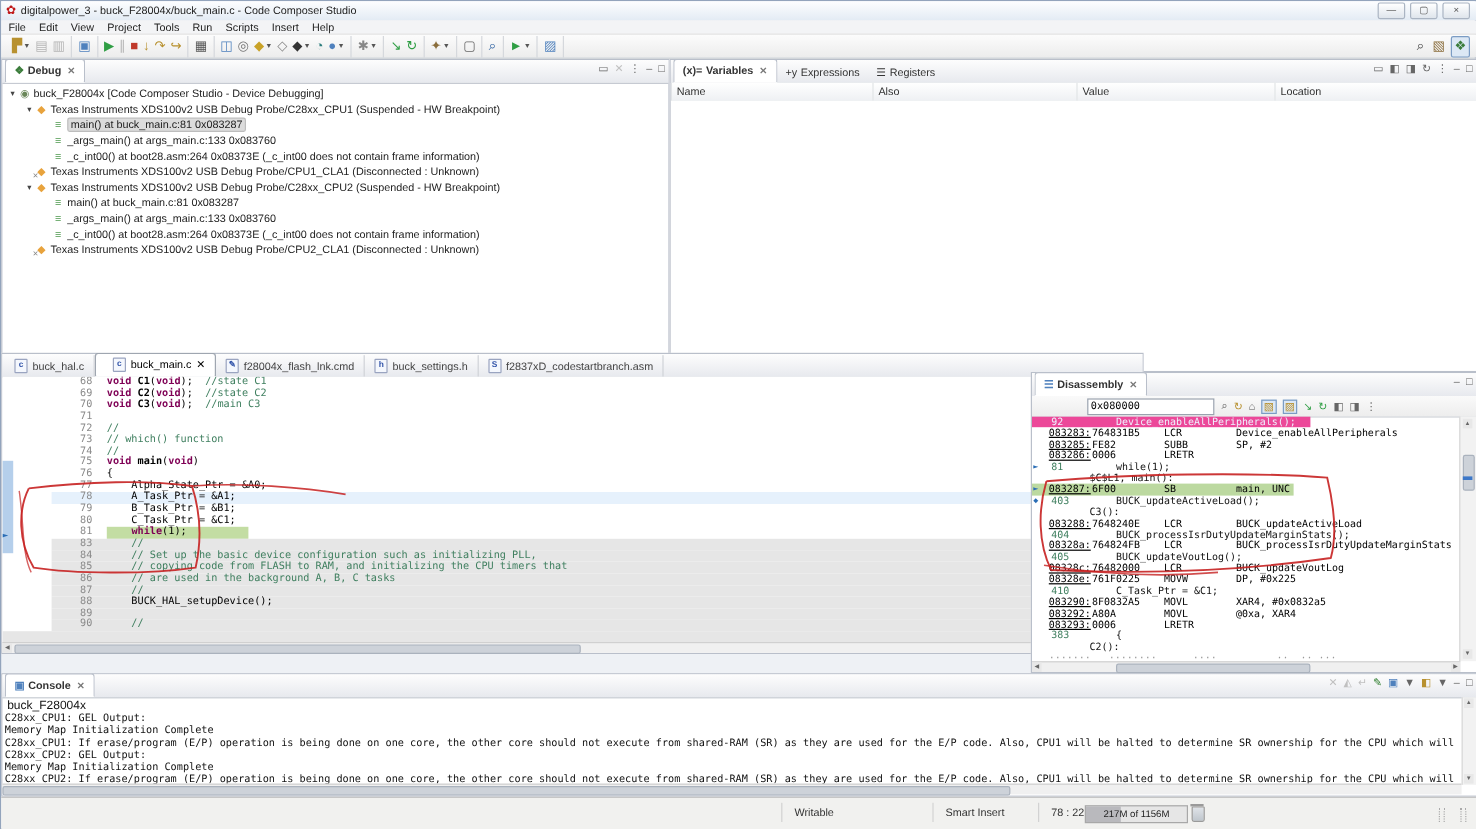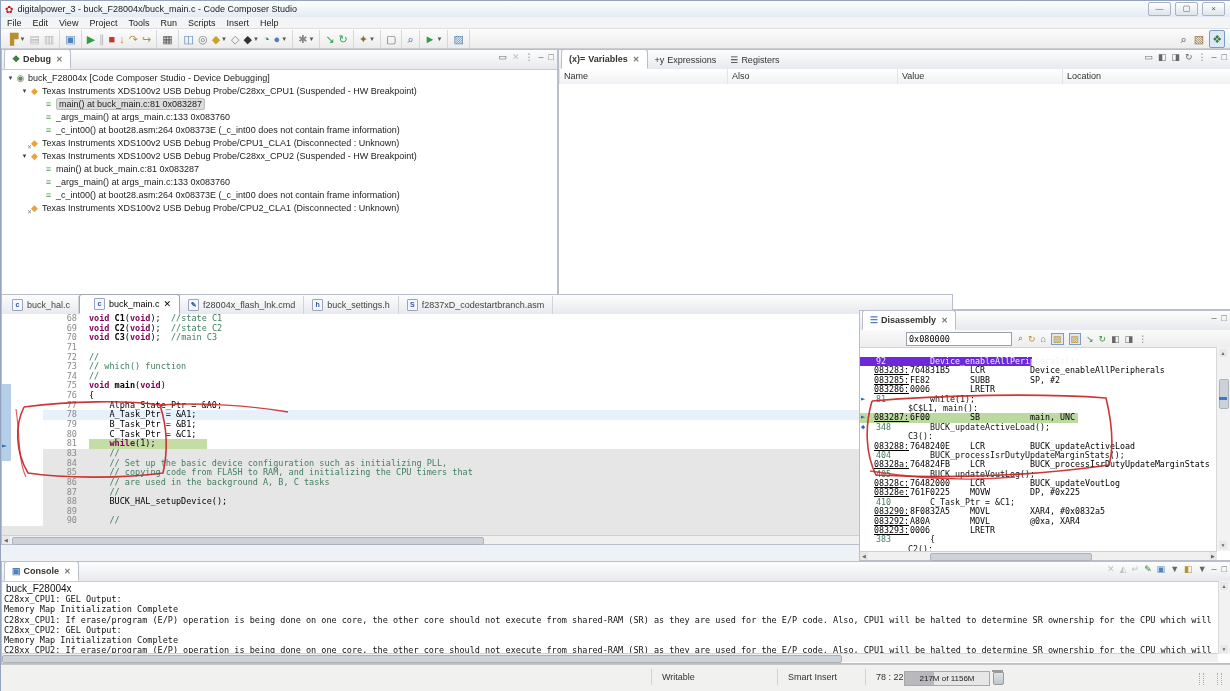--- a/index.html
+++ b/index.html
@@ -66,21 +66,21 @@
   .vscroll{position:absolute;top:19px;bottom:8px;right:0;width:8px;background:#f2f2f2;border-left:1px solid #d8d8d8;}
   
   #disasm-toolbar{position:absolute;left:0;top:19px;right:0;height:17px;background:linear-gradient(#fafafa,#ededed);border-bottom:1px solid #d0d3d8;display:flex;align-items:center;}
   .addr-input{width:100px;height:12px;border:1px solid #9aa2ae;font-size:8.5px;font-family:"DejaVu Sans Mono",monospace;margin-left:46px;padding:0 2px;}
   #disasm-rows{position:absolute;left:0;top:36px;right:13px;bottom:9px;overflow:hidden;font-family:"DejaVu Sans Mono",monospace;font-size:8.3px;line-height:9.4px;}
   .drow{height:9.4px;white-space:pre;position:relative;}
   .drow .mk{position:absolute;left:1px;top:0;font-size:7px;color:#2a6db5;}
   .d-a{position:absolute;left:14px;text-decoration:underline;} .d-o{position:absolute;left:50px;} .d-m{position:absolute;left:110px;} .d-g{position:absolute;left:170px;}
   .d-n{position:absolute;left:16px;color:#3f7f5f;} .d-t{position:absolute;left:70px;color:#111;}
   .d-l{position:absolute;left:48px;color:#111;}
-  .drow.selblue{background:#6d28d9;width:172px;color:#eef2ff;margin-top:10px;}
+  .drow.selblue{background:#ec4899;width:232px;color:#eef2ff;}
   .drow.selblue .d-n,.drow.selblue .d-t{color:#eef2ff;}
   .drow.curgreen{background:#bcd9a0;width:218px;}
   .drow.partial{color:#999;}
   
   #console-name{position:absolute;left:4px;top:21px;font-size:10px;color:#111;}
   #console-out{position:absolute;left:2px;top:32px;right:12px;height:62px;overflow:hidden;font-family:"DejaVu Sans Mono",monospace;font-size:8.5px;line-height:10.3px;white-space:pre;color:#111;}
   
   #statusbar{left:0;top:663px;width:1230px;height:28px;background:#f1f1ef;border-top:1px solid #c6c6c6;}
   .sb-item{position:absolute;top:7px;font-size:9px;color:#333;}
   .sb-sep{position:absolute;top:4px;width:1px;height:16px;background:#d2d2d2;}
@@ -444,21 +444,21 @@
         </span>
     </div>
     <div id="disasm-rows">
         <div class="drow selblue"><span class="d-n">92</span><span class="d-t">Device_enableAllPeripherals();</span></div>
         <div class="drow"><span class="d-a">083283:</span><span class="d-o">764831B5</span><span class="d-m">LCR</span><span class="d-g">Device_enableAllPeripherals</span></div>
         <div class="drow"><span class="d-a">083285:</span><span class="d-o">FE82</span><span class="d-m">SUBB</span><span class="d-g">SP, #2</span></div>
         <div class="drow"><span class="d-a">083286:</span><span class="d-o">0006</span><span class="d-m">LRETR</span></div>
         <div class="drow"><span class="mk">►</span><span class="d-n">81</span><span class="d-t">while(1);</span></div>
         <div class="drow"><span class="d-l">$C$L1, main():</span></div>
         <div class="drow curgreen"><span class="mk">►</span><span class="d-a">083287:</span><span class="d-o">6F00</span><span class="d-m">SB</span><span class="d-g">main, UNC</span></div>
-        <div class="drow"><span class="mk">◆</span><span class="d-n">348</span><span class="d-t">BUCK_updateActiveLoad();</span></div>
+        <div class="drow"><span class="mk">◆</span><span class="d-n">403</span><span class="d-t">BUCK_updateActiveLoad();</span></div>
         <div class="drow"><span class="d-l">C3():</span></div>
         <div class="drow"><span class="d-a">083288:</span><span class="d-o">7648240E</span><span class="d-m">LCR</span><span class="d-g">BUCK_updateActiveLoad</span></div>
         <div class="drow"><span class="d-n">404</span><span class="d-t">BUCK_processIsrDutyUpdateMarginStats();</span></div>
         <div class="drow"><span class="d-a">08328a:</span><span class="d-o">764824FB</span><span class="d-m">LCR</span><span class="d-g">BUCK_processIsrDutyUpdateMarginStats</span></div>
         <div class="drow"><span class="d-n">405</span><span class="d-t">BUCK_updateVoutLog();</span></div>
         <div class="drow"><span class="d-a">08328c:</span><span class="d-o">76482000</span><span class="d-m">LCR</span><span class="d-g">BUCK_updateVoutLog</span></div>
         <div class="drow"><span class="d-a">08328e:</span><span class="d-o">761F0225</span><span class="d-m">MOVW</span><span class="d-g">DP, #0x225</span></div>
         <div class="drow"><span class="d-n">410</span><span class="d-t">C_Task_Ptr = &amp;C1;</span></div>
         <div class="drow"><span class="d-a">083290:</span><span class="d-o">8F0832A5</span><span class="d-m">MOVL</span><span class="d-g">XAR4, #0x0832a5</span></div>
         <div class="drow"><span class="d-a">083292:</span><span class="d-o">A80A</span><span class="d-m">MOVL</span><span class="d-g">@0xa, XAR4</span></div>

